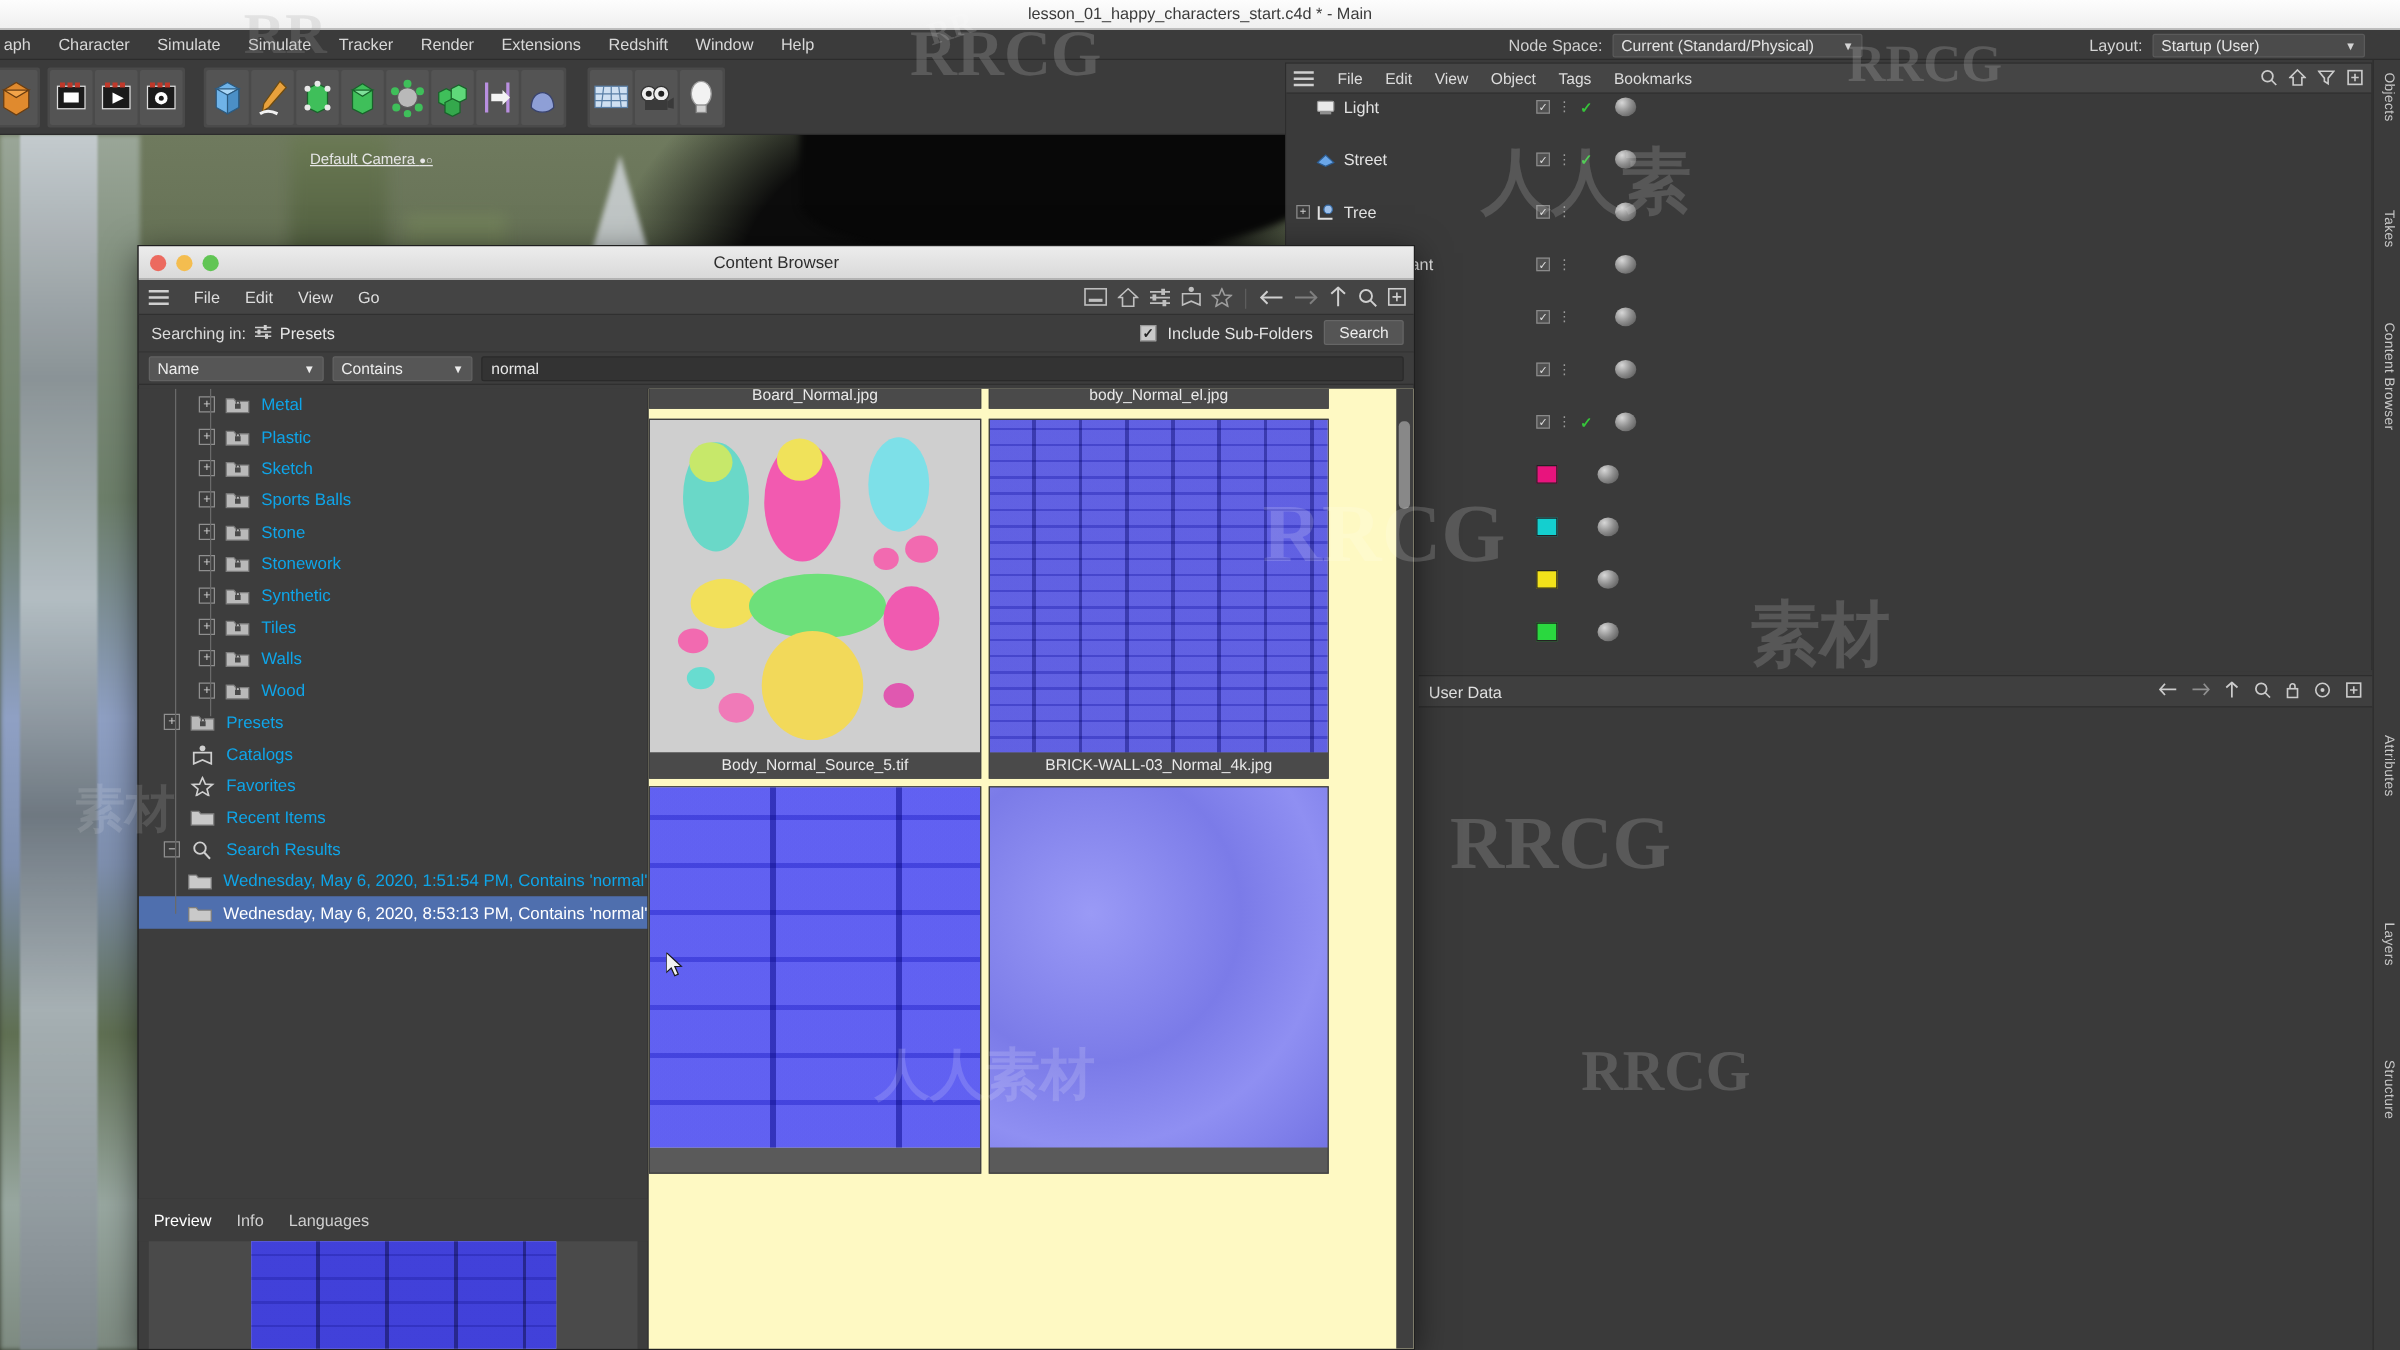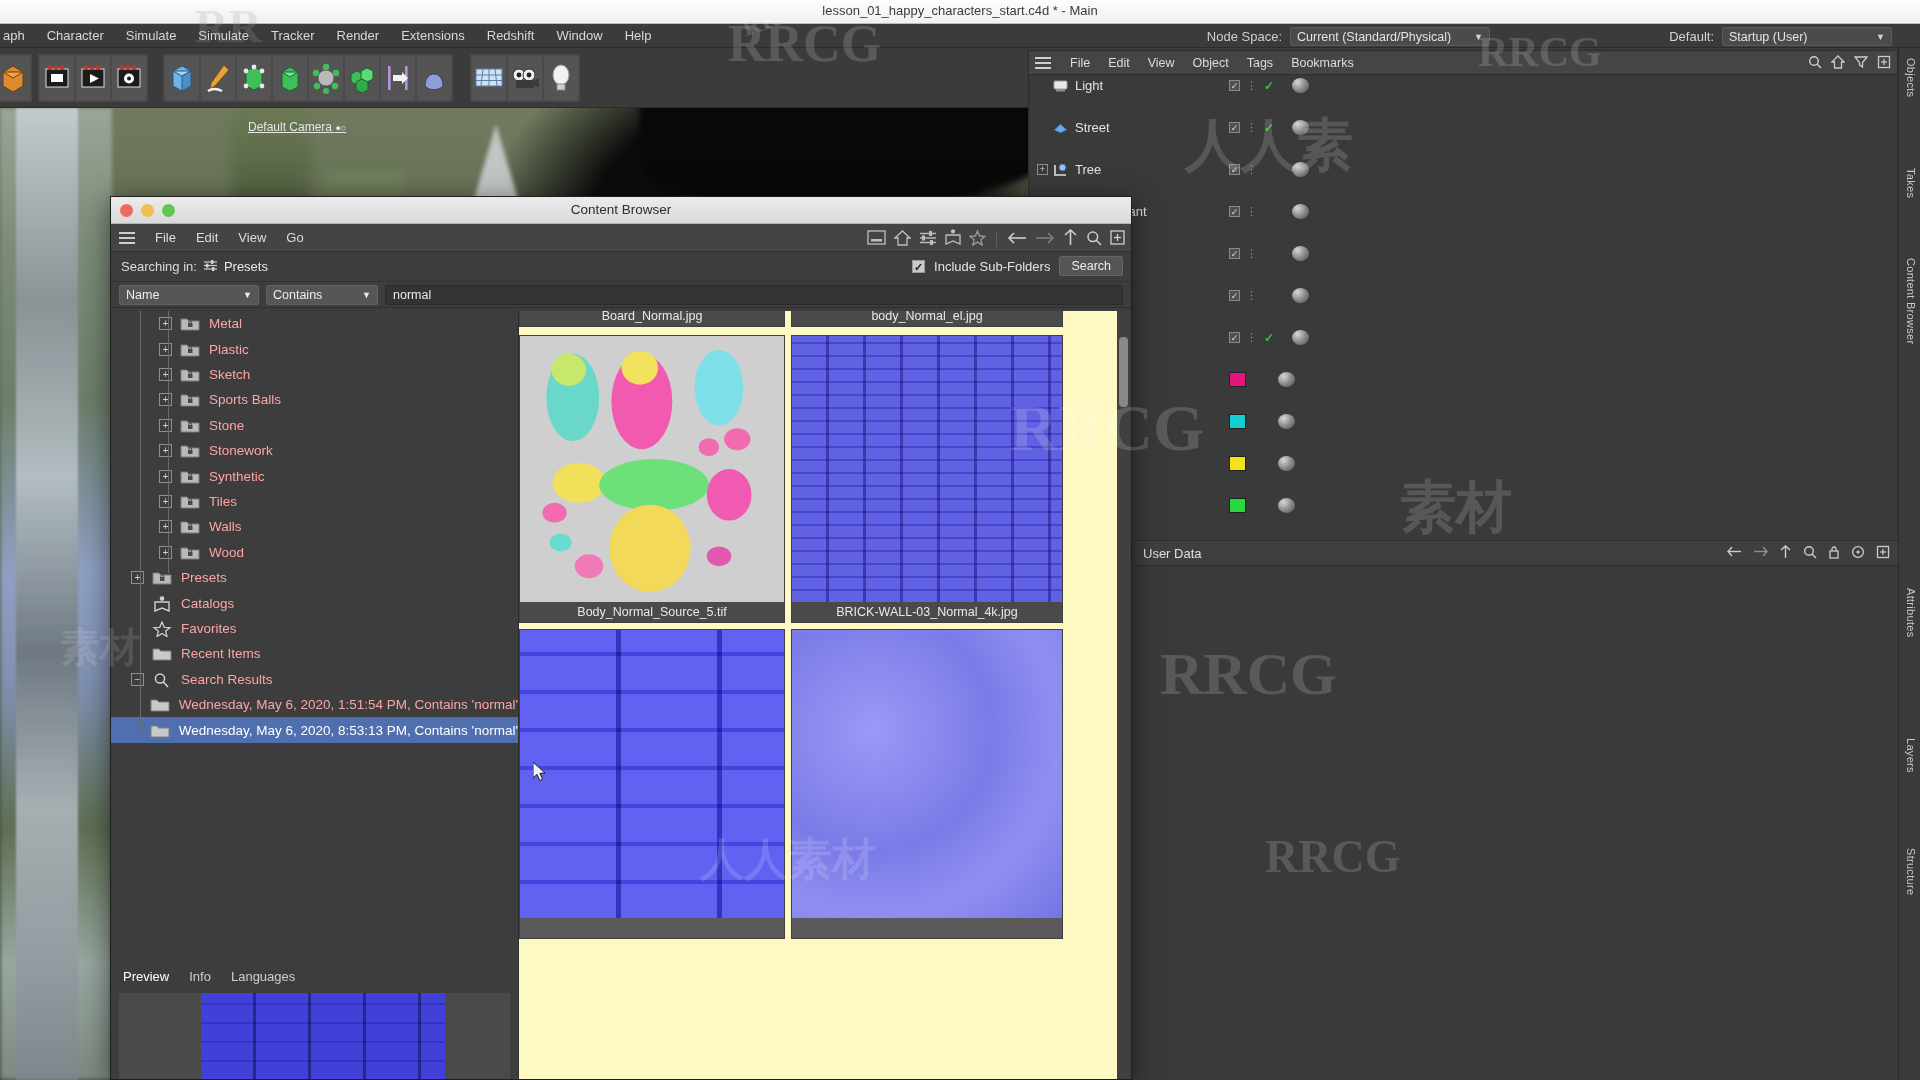--- a/index.html
+++ b/index.html
@@ -170,21 +170,21 @@
   .textin{ flex:1;height:20px;background:#333;border:1px solid #2a2a2a;border-radius:2px;
     color:#e8e8e8;font-size:12.5px;display:flex;align-items:center;padding:0 7px; }
   #cbmain{ position:absolute;left:0;top:114px;right:0;bottom:0;display:flex; }
   
   #cbtree{ width:408px;background:#3d3d3d;position:relative;border-right:1px solid #2e2e2e; }
   #treescroll{ position:absolute;left:0;top:0;right:0;bottom:126px;overflow:hidden; }
   .trow{ height:25.4px;display:flex;align-items:center;padding-left:10px;position:relative; }
   .tplus{ width:13px;height:13px;border:1px solid #8f8f8f;color:#d2d2d2;font-size:10px;
     line-height:11px;text-align:center;margin-right:8px;flex:0 0 13px;background:#3d3d3d; }
   .tfolder{ width:20px;height:15px;margin-right:9px;flex:0 0 20px; }
-  .tlabel{ font-size:13.5px;color:#fca5a5;white-space:nowrap; }
+  .tlabel{ font-size:13.5px;color:#0ea5e9;white-space:nowrap; }
   .tsel{ background:#4f6fae; }
   .tsel .tlabel{ color:#fff; }
   .vline{ position:absolute;width:1px;background:#6a6a6a;left:0;top:0; }
   #treeHscroll{ position:absolute;left:0;right:0;bottom:104px;height:16px;background:#343434;
     display:flex;align-items:center; }
   #treeHscroll .arrow{ width:15px;text-align:center;color:#b6b6b6;font-size:10px; }
   #treeHscroll .bar{ flex:1;height:7px;background:#6d6d6d;border-radius:3px;margin:0 2px; }
   #cbPrevTabs{ position:absolute;left:0;right:0;bottom:86px;height:34px;
     background:#3d3d3d;display:flex;align-items:center;padding-left:12px;gap:20px; }
   #cbPrevTabs .tb{ font-size:13px;color:#cfcfcf; }
@@ -239,21 +239,21 @@
       <div class="mi">Help</div>
     </div>
   <div class="nodespace">
     <span class="lbl">Node Space:</span>
     <div class="combo" style="width:200px">
       <span class="cv">Current (Standard/Physical)</span>
       <span class="car">▼</span>
     </div>
   </div>
   <div class="layoutbox">
-    <span class="lbl">Default:</span>
+    <span class="lbl">Layout:</span>
     <div class="combo" style="width:170px">
       <span class="cv">Startup (User)</span>
       <span class="car">▼</span>
     </div>
   </div>
 </div>
 
 <div id="icontoolbar">
   <div class="tgroup" style="left:-6px">
     <div class="tbtn">

